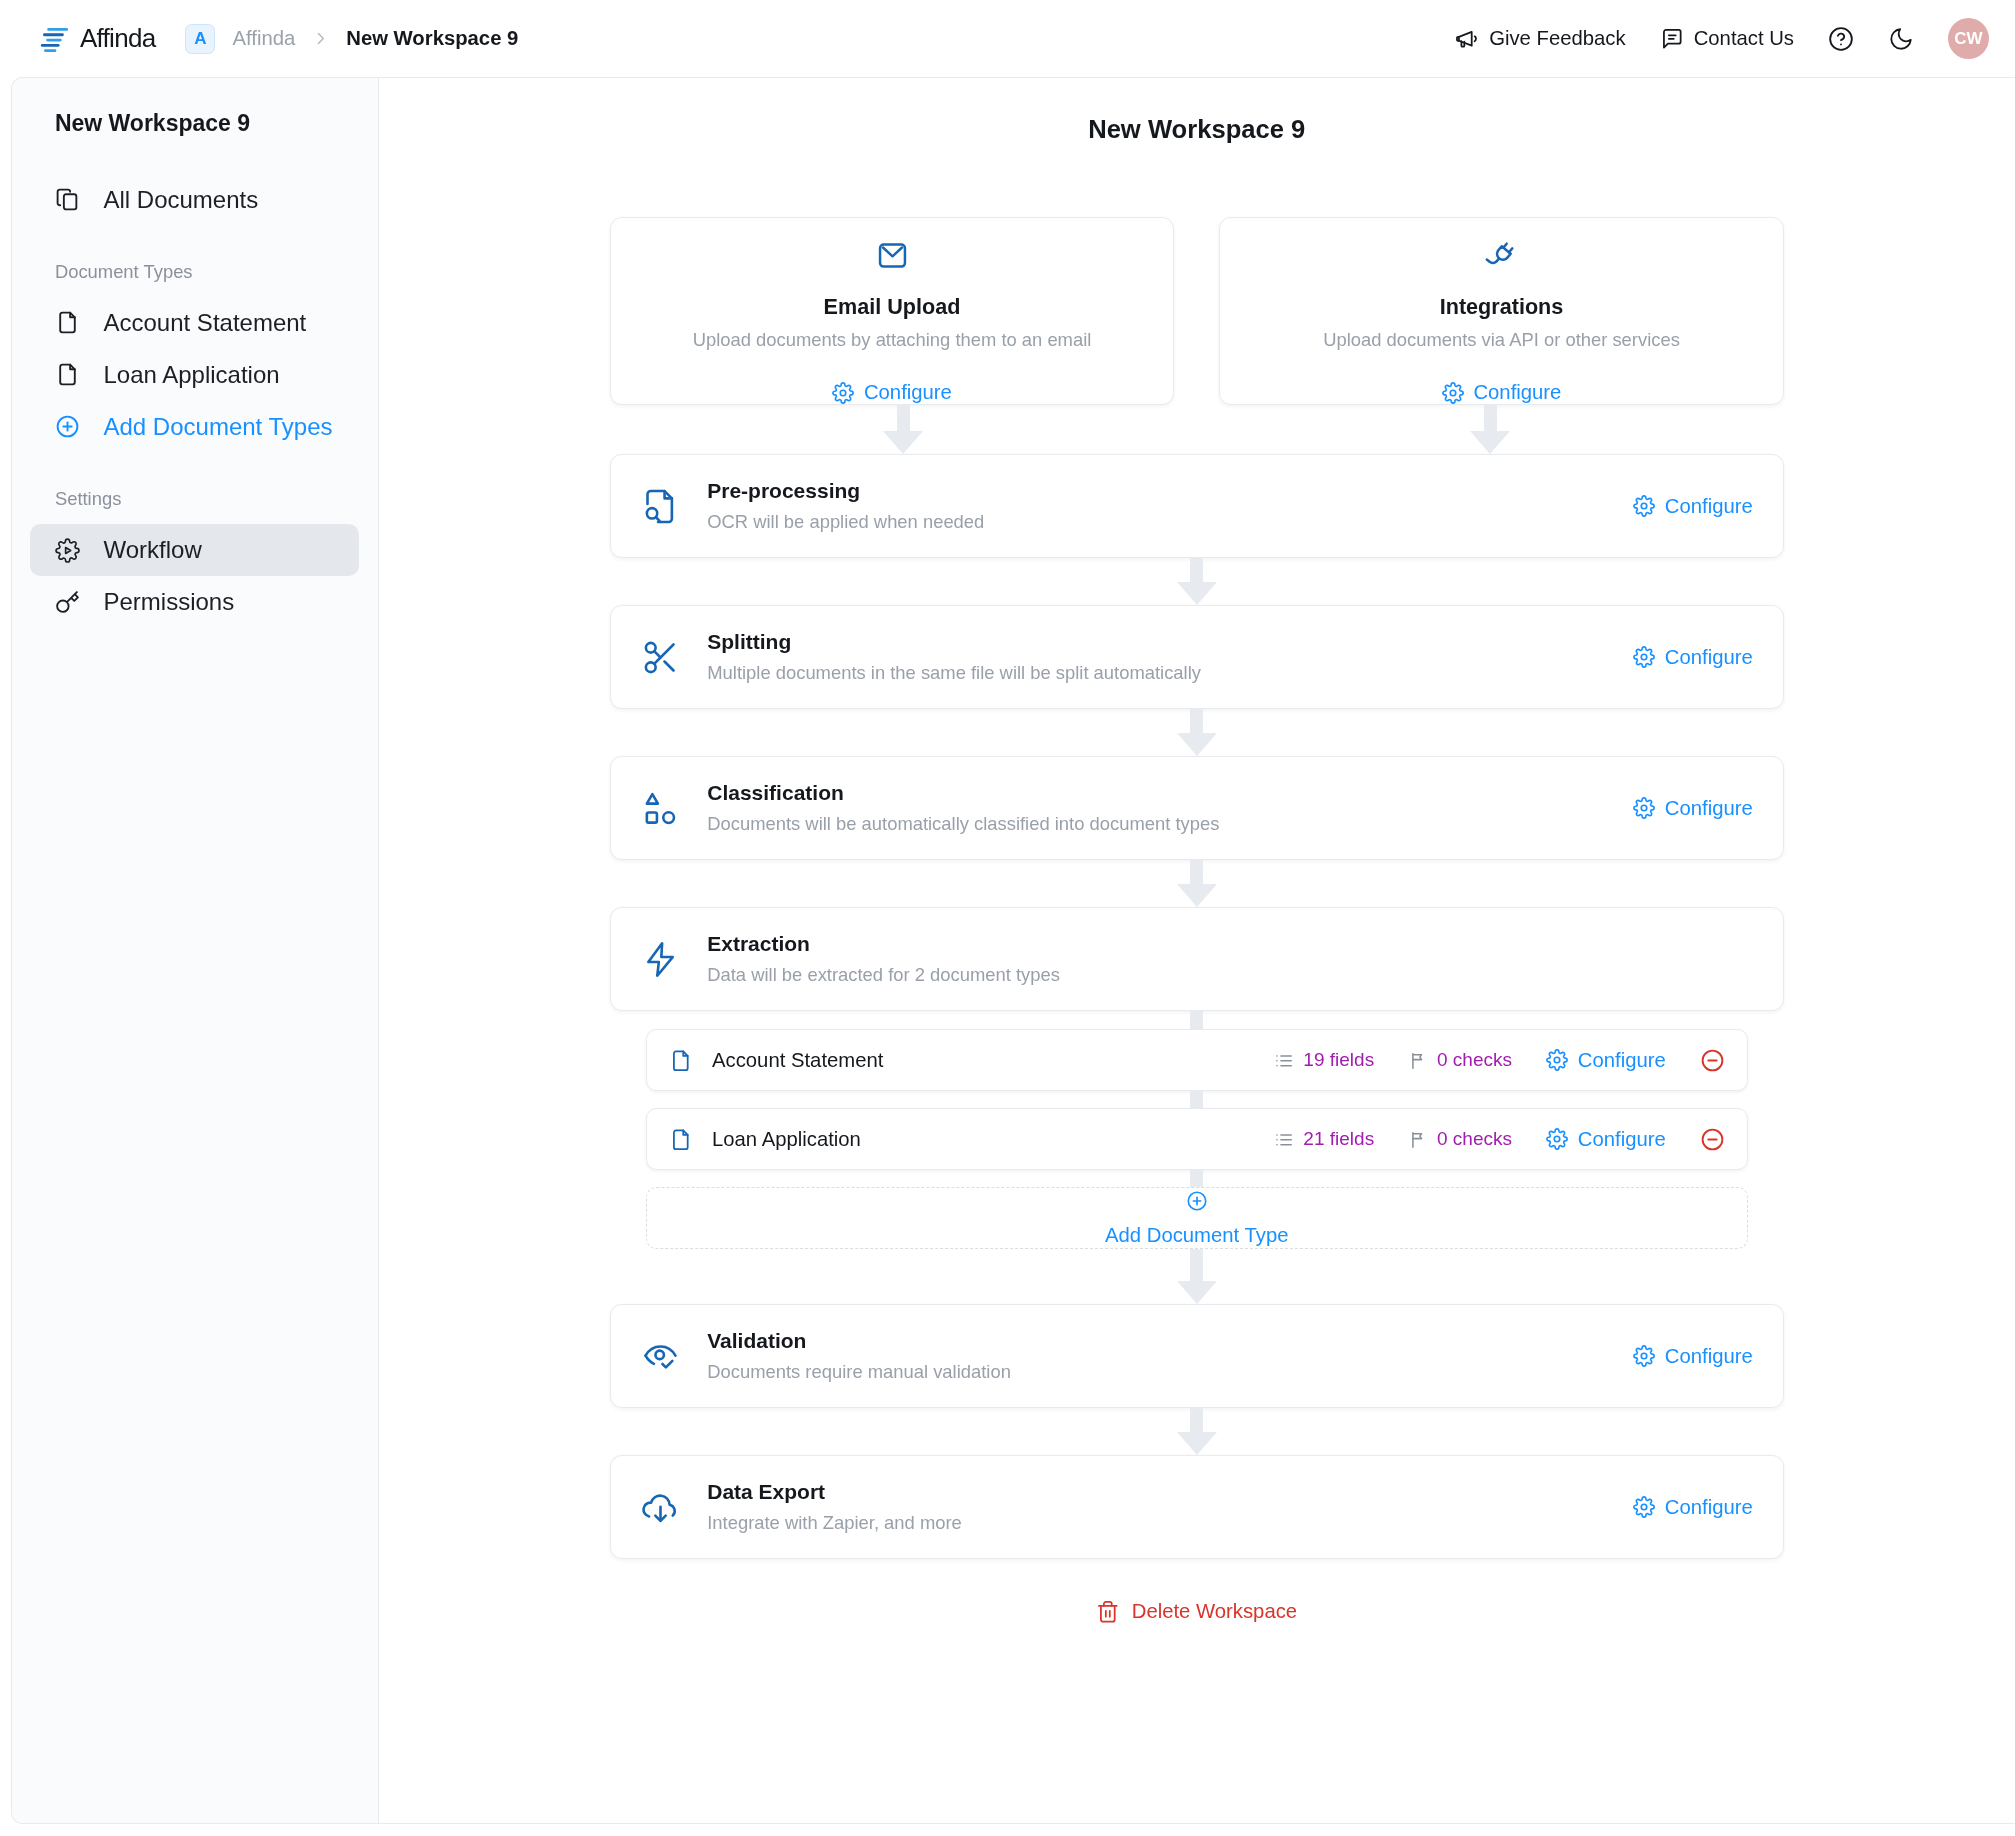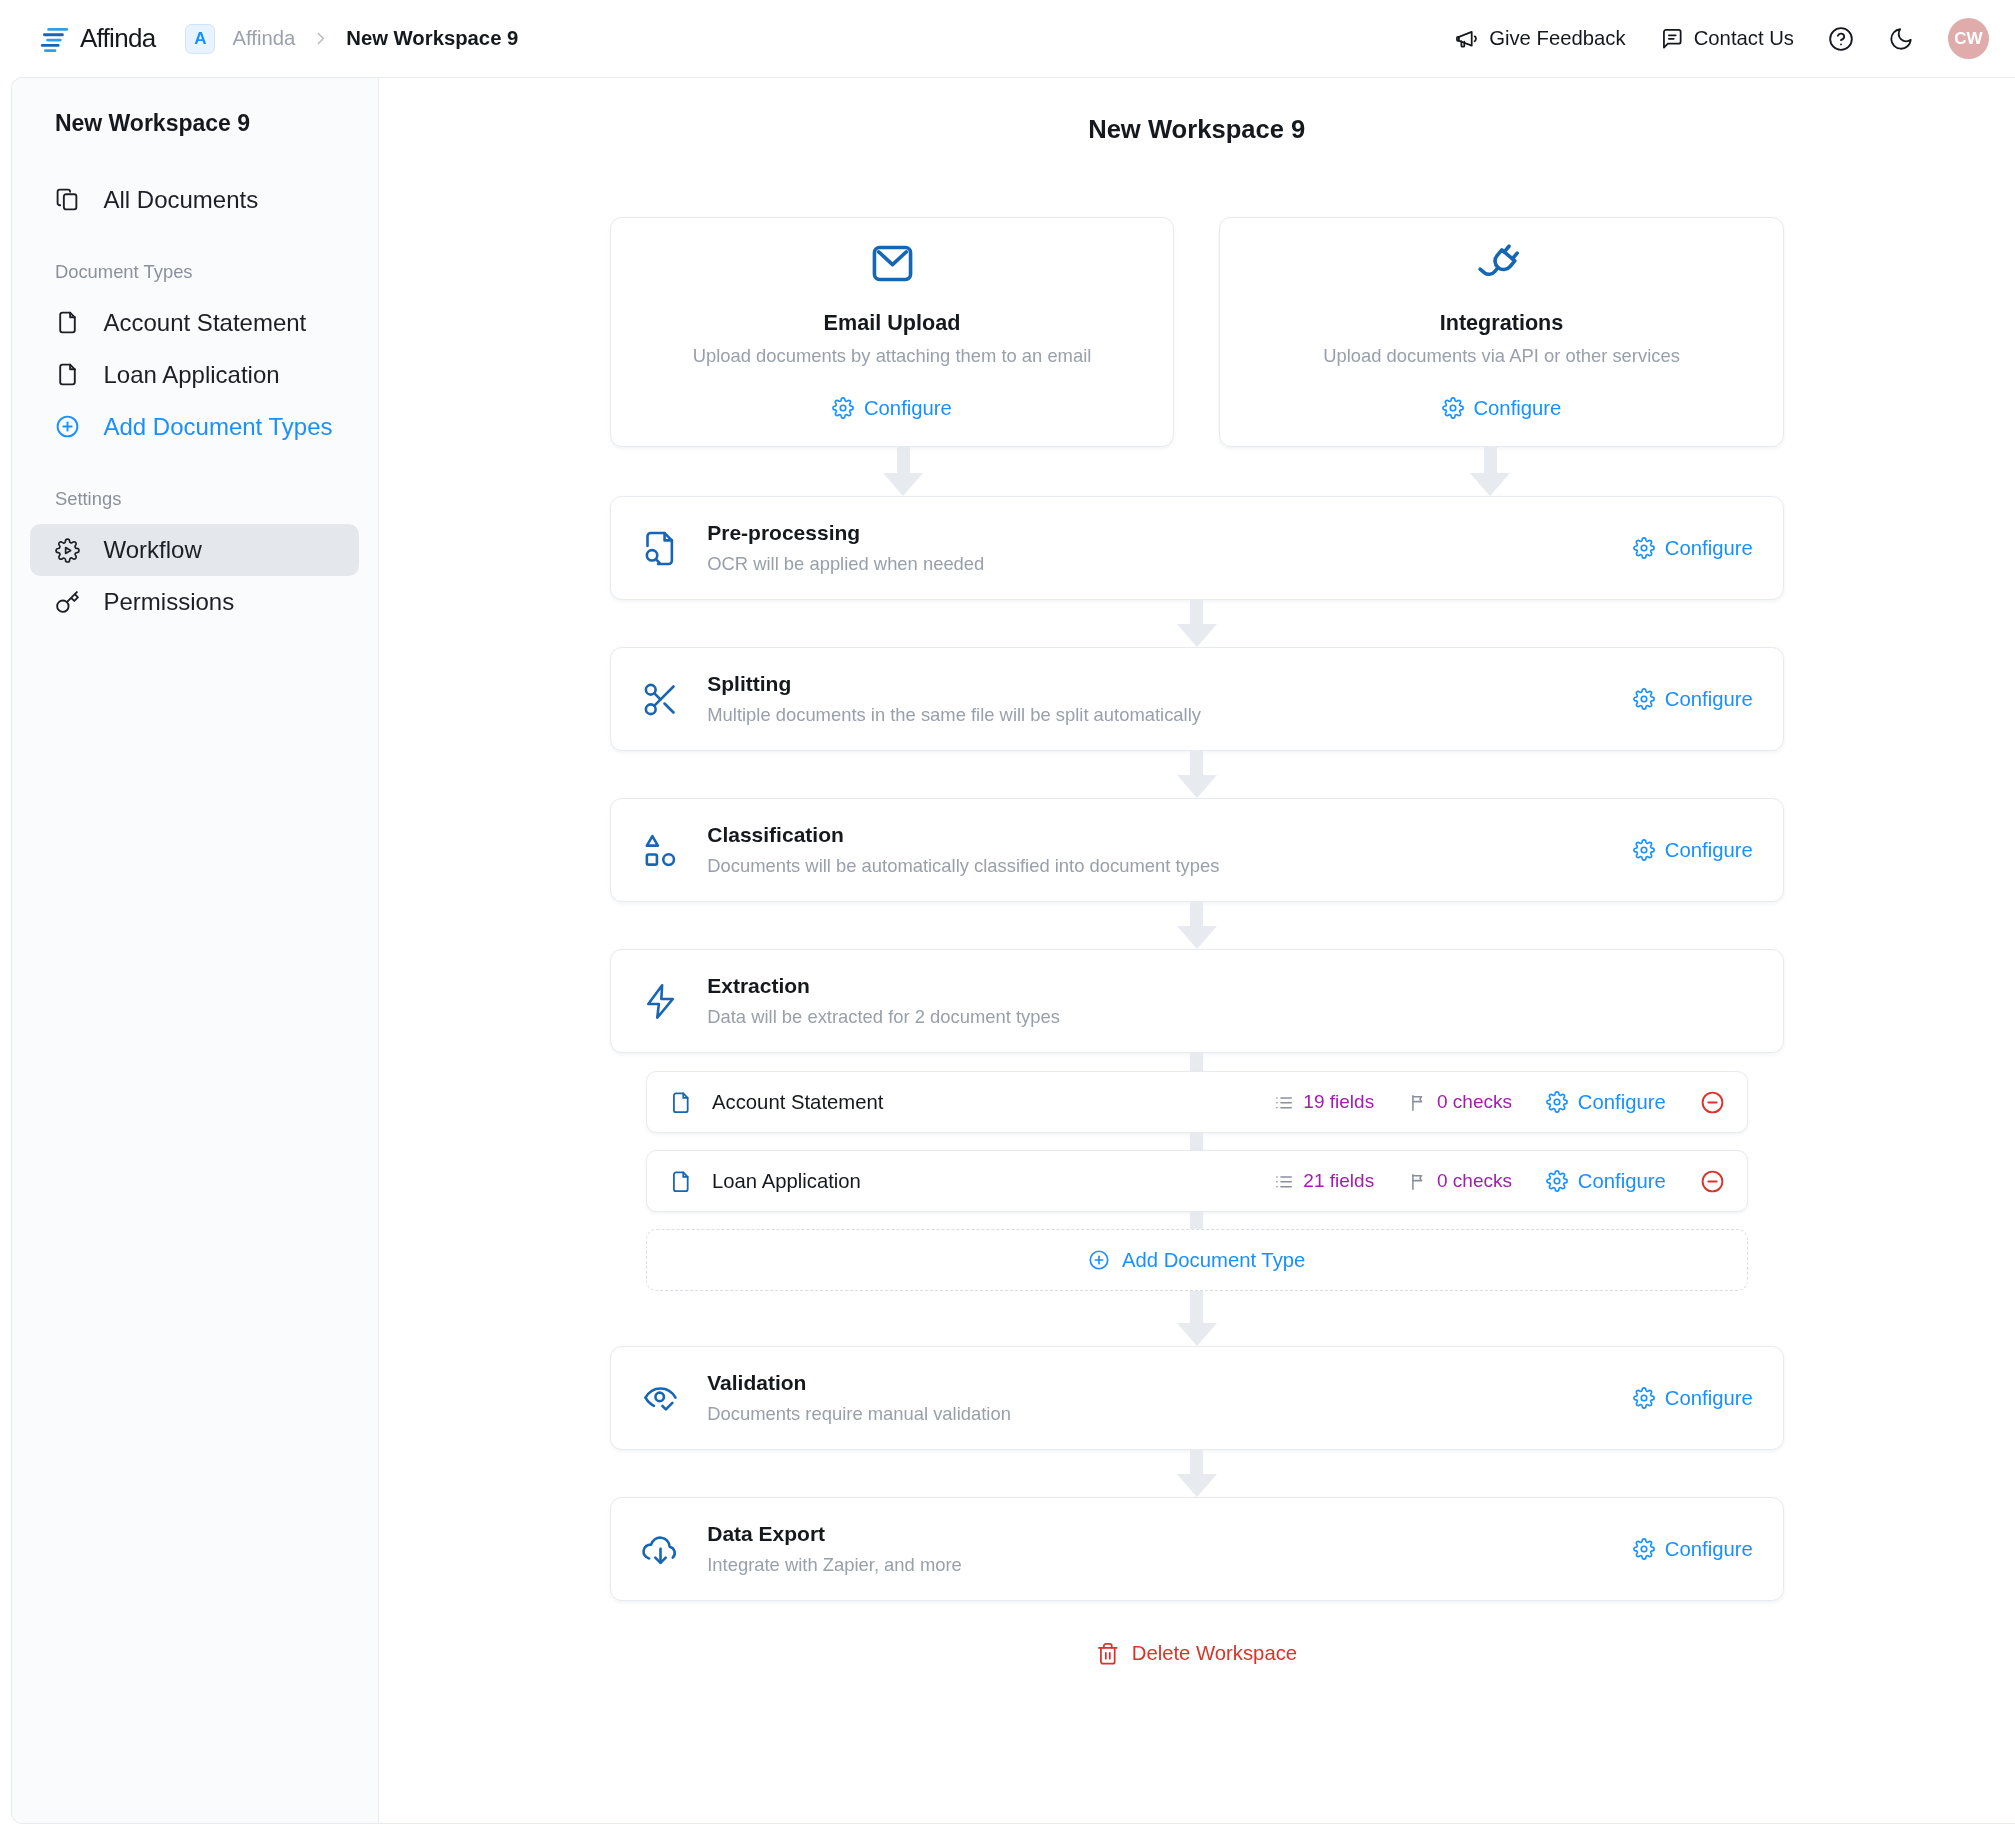--- a/index.html
+++ b/index.html
@@ -41,21 +41,21 @@
   .side-item.blue, .side-item.blue svg { color:var(--accent); }
   .side-item.active { background:#e4e7ec; }
   .side-sec { font-size:18.4px; color:#8b919b; padding:0 25px; margin:35px 0 14.4px; }
 
   
   main { flex:1; display:flex; flex-direction:column; align-items:center; padding-top:37px; }
   .col { width:1174px; display:flex; flex-direction:column; }
   .page-title { text-align:center; font-size:25.6px; font-weight:600; color:#15181d; height:33px; margin-bottom:69px; }
 
   .sources { display:flex; gap:45px; }
-  .src-card { flex:1; height:230px; border:0.7px solid #e7eaee; border-radius:11.8px; background:#fff;
+  .src-card { flex:1; height:188px; border:0.7px solid #e7eaee; border-radius:11.8px; background:#fff;
               box-shadow:0 1.3px 3.9px rgba(25,35,50,.05); display:flex; flex-direction:column; align-items:center; padding-top:19.7px; }
   .src-card .big-icon { width:51px; height:51px; color:var(--icon-blue); }
   .src-title { font-size:21.6px; font-weight:600; color:#15181d; margin-top:21px; }
   .src-desc { font-size:18.4px; color:#99a0aa; margin-top:9.2px; }
   .configure { display:inline-flex; align-items:center; gap:9.8px; color:var(--accent); font-size:20.3px; font-weight:500; cursor:pointer; }
   .src-card .configure { margin-top:30px; }
   .configure svg { width:22px; height:22px; }
 
   .arrow { display:flex; flex-direction:column; align-items:center; }
   .arrow .stem { width:13px; flex:1; background:#e7ebef; }
@@ -79,21 +79,21 @@
   .doc-row .file-ic { width:23.6px; height:23.6px; color:var(--icon-blue); flex:0 0 23.6px; }
   .doc-name { flex:1; font-size:20.3px; font-weight:500; color:#15181d; }
   .meta { display:flex; align-items:center; gap:9.2px; font-size:19px; color:#a21caf; }
   .meta svg { width:19.7px; height:19.7px; color:#8a909a; }
   .doc-right { display:flex; align-items:center; gap:34px; }
   .minus-btn { width:25px; height:25px; color:var(--danger); cursor:pointer; }
   .minus-btn svg { width:25px; height:25px; }
 
   .dashed-row { width:calc(100% - 72px); margin:0 auto; height:62px; border:1.3px dashed #d8dde3; border-radius:10.5px;
                 display:flex; align-items:center; justify-content:center; gap:11.8px; color:var(--accent);
-                font-size:20.3px; font-weight:500; cursor:pointer; }
+                font-size:20.3px; font-weight:500; cursor:pointer;flex-direction:column; }
   .dashed-row svg { width:22px; height:22px; }
 
   .delete-row { margin-top:41px; align-self:center; display:flex; align-items:flex-start; gap:11.8px;
                 color:var(--danger); font-size:20.3px; font-weight:500; cursor:pointer; }
   .delete-row svg { width:23.6px; height:23.6px; }
 </style>
 </head>
 <body>
 
 <div class="app">

